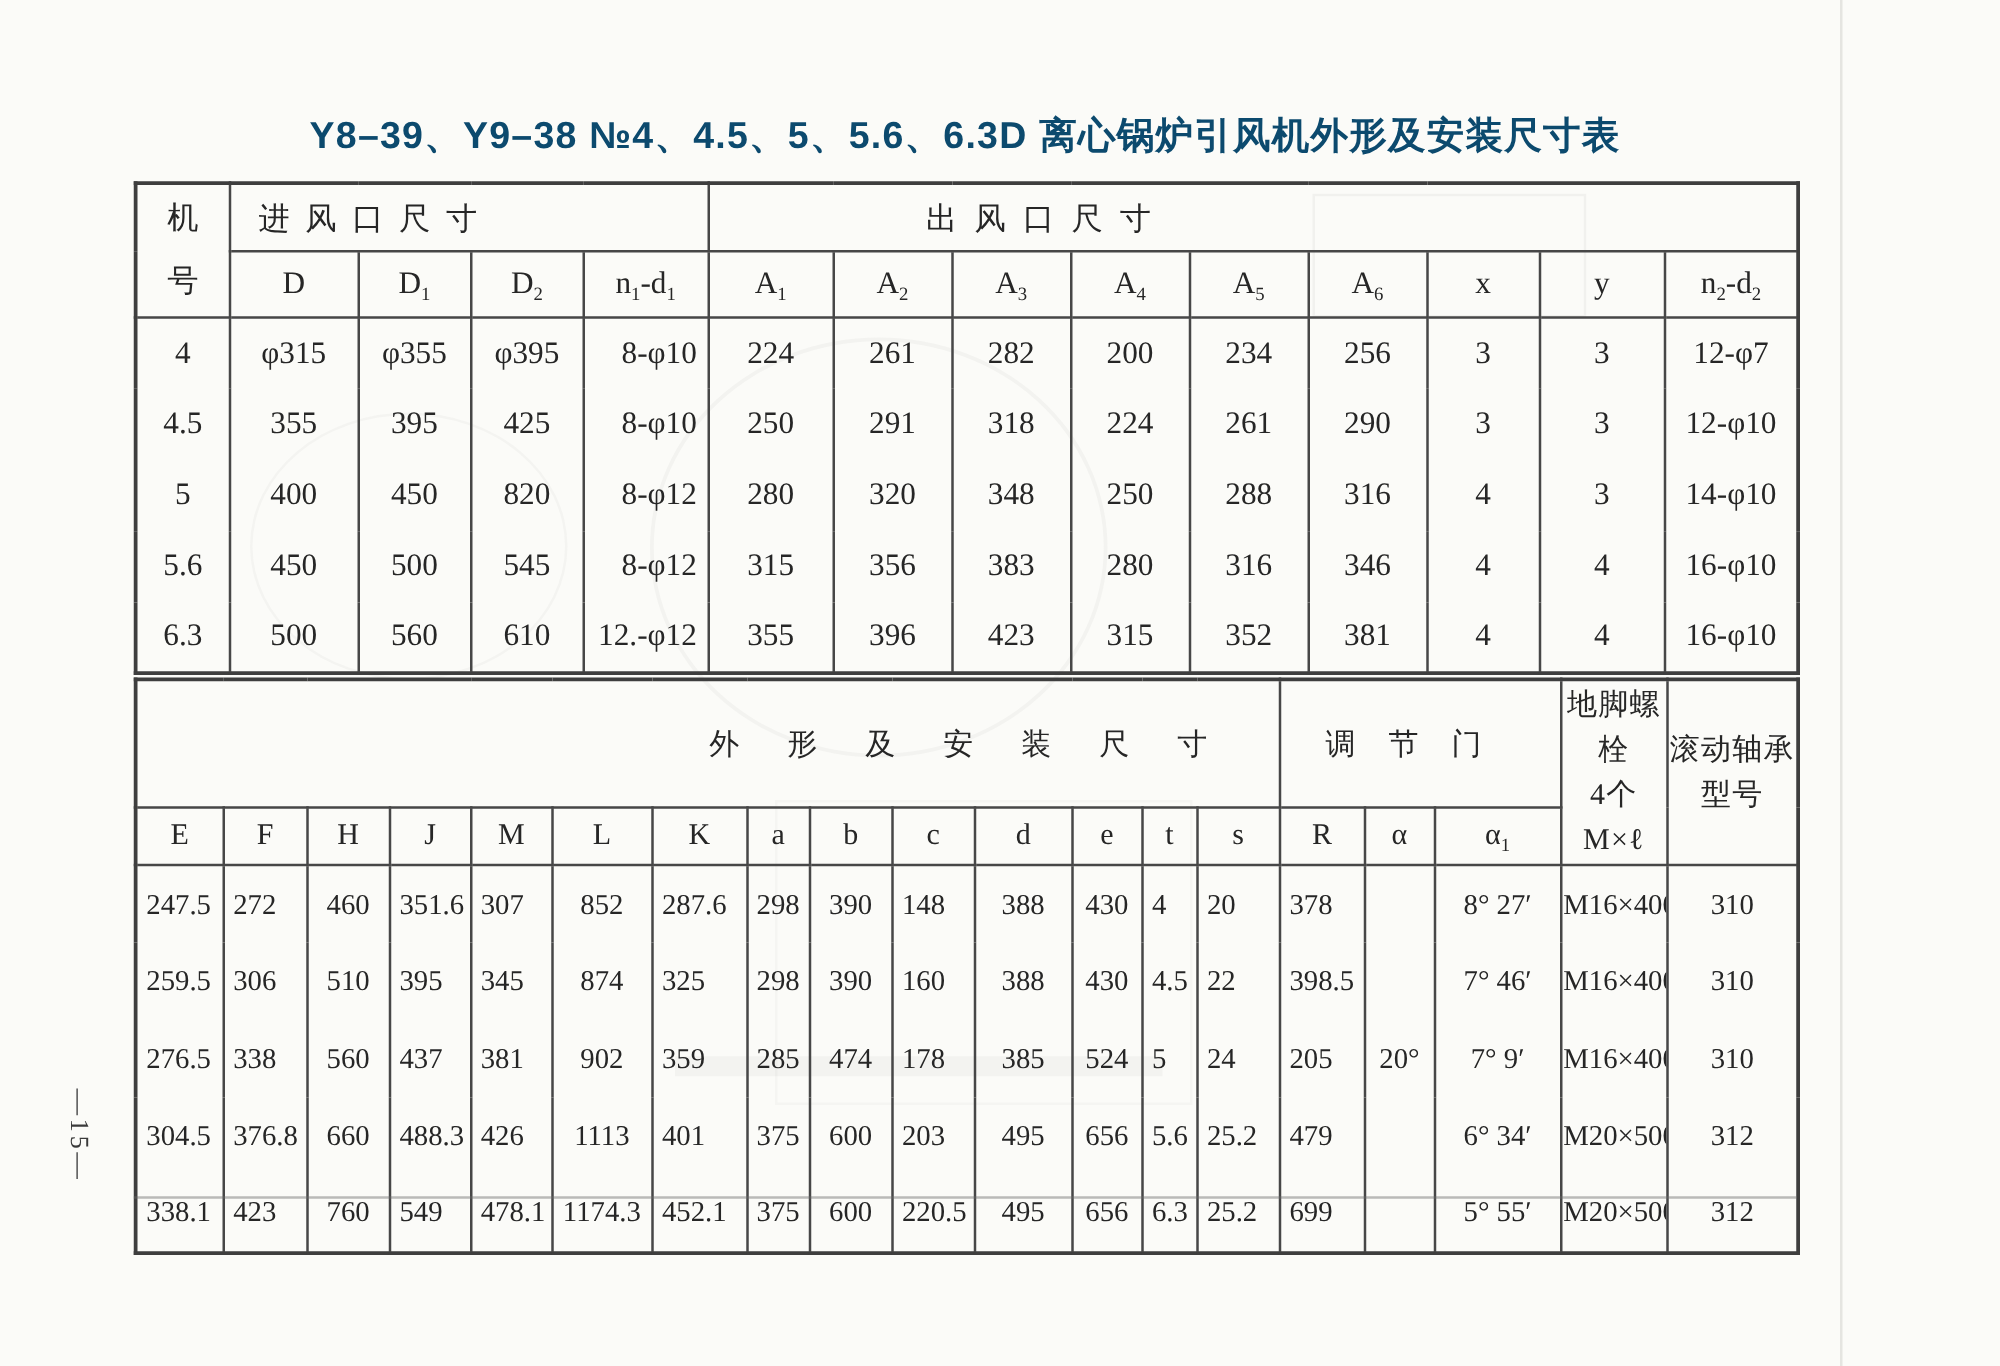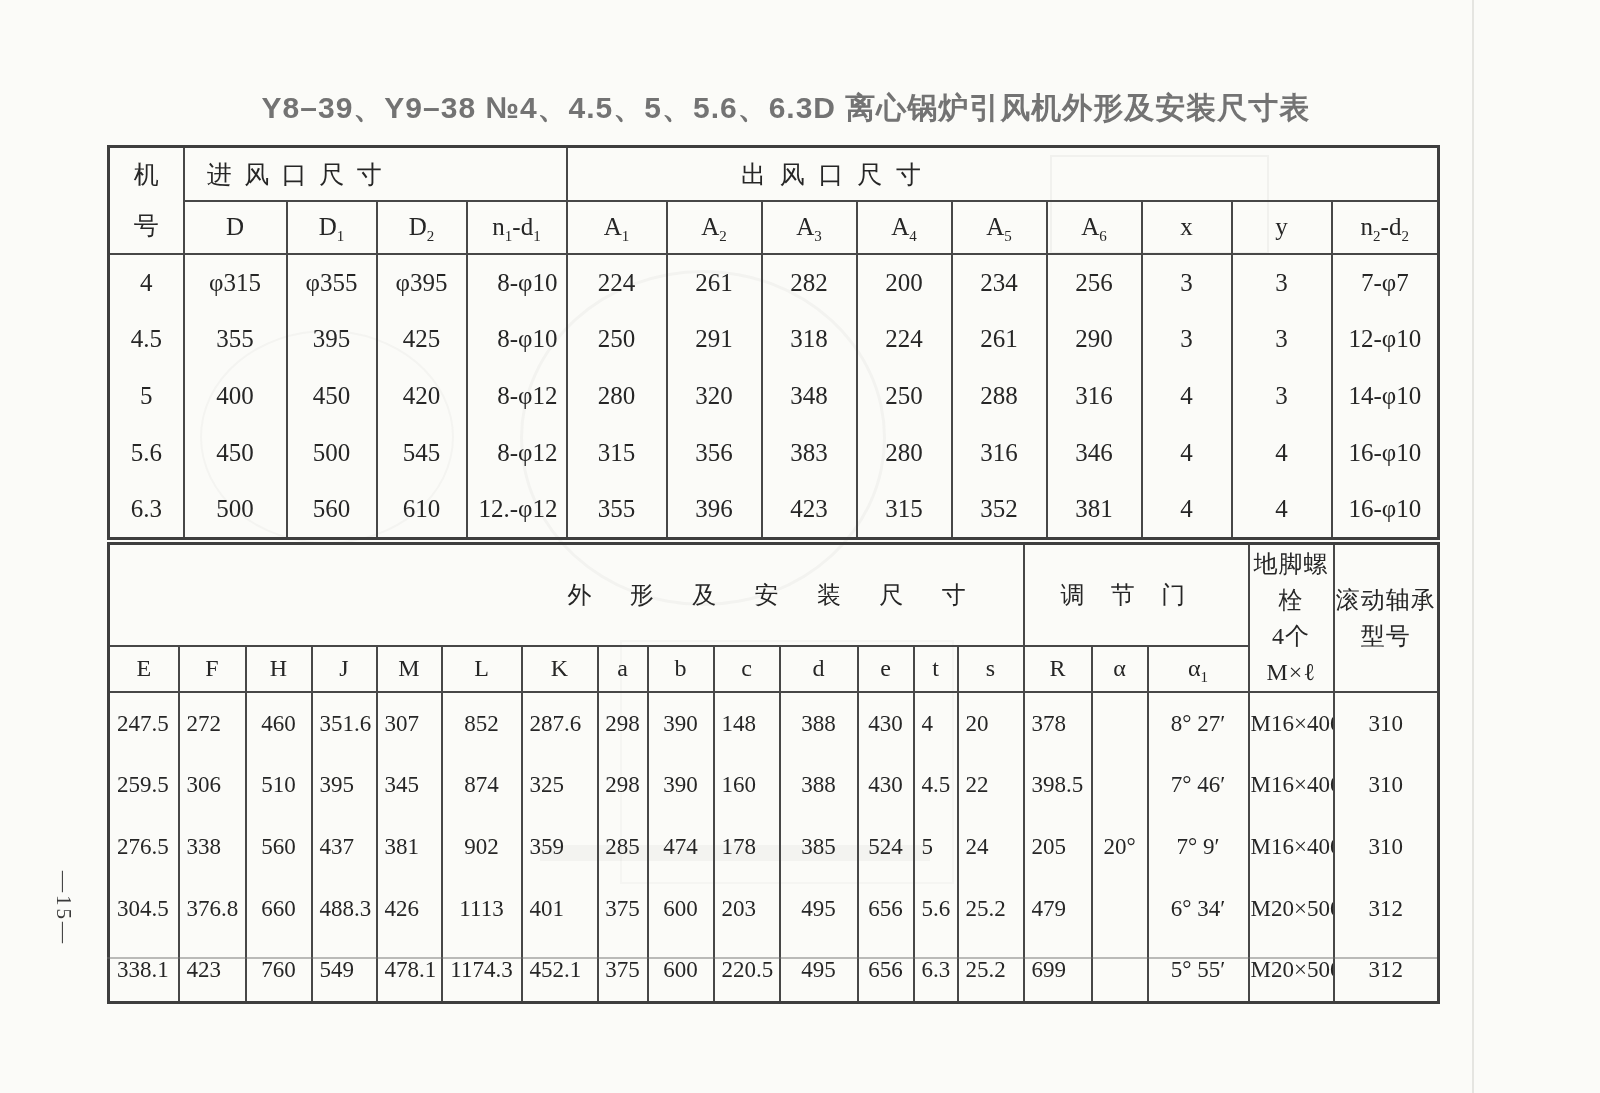--- a/index.html
+++ b/index.html
@@ -8,24 +8,24 @@
     background:#f3f2ee;
     font-family:"Liberation Serif","DejaVu Serif",serif;
   }
   .sheet{
     position:relative;width:1600px;height:1093px;overflow:hidden;
     background:#fbfbf8;
     color:#262626;
   }
   
   .title{
-    position:absolute;top:88px;left:121px;width:1330px;
+    position:absolute;top:88px;left:107px;width:1330px;
     text-align:center;
     font-family:"Liberation Sans","DejaVu Sans",sans-serif;
-    font-weight:700;font-size:30px;letter-spacing:1px;color:#737373;
+    font-weight:700;font-size:30px;letter-spacing:1px;color:#0c4a6e;
   }
   
   table{
     position:absolute;left:107px;
     border-collapse:collapse;table-layout:fixed;
     background:transparent;color:#262626;
   }
   #t1{top:145px;width:1330px;height:390px;}
   #t2{top:542px;width:1330px;height:410px;}
   table{border:3px solid #3e3e3e;}
@@ -137,21 +137,21 @@
           <td>φ395</td>
           <td>8-φ10</td>
           <td>224</td>
           <td>261</td>
           <td>282</td>
           <td>200</td>
           <td>234</td>
           <td>256</td>
           <td>3</td>
           <td>3</td>
-          <td>7-φ7</td>
+          <td>12-φ7</td>
       </tr>
       <tr>
         <td>4.5</td>
           <td>355</td>
           <td>395</td>
           <td>425</td>
           <td>8-φ10</td>
           <td>250</td>
           <td>291</td>
           <td>318</td>
@@ -159,21 +159,21 @@
           <td>261</td>
           <td>290</td>
           <td>3</td>
           <td>3</td>
           <td>12-φ10</td>
       </tr>
       <tr>
         <td>5</td>
           <td>400</td>
           <td>450</td>
-          <td>420</td>
+          <td>820</td>
           <td>8-φ12</td>
           <td>280</td>
           <td>320</td>
           <td>348</td>
           <td>250</td>
           <td>288</td>
           <td>316</td>
           <td>4</td>
           <td>3</td>
           <td>14-φ10</td>

